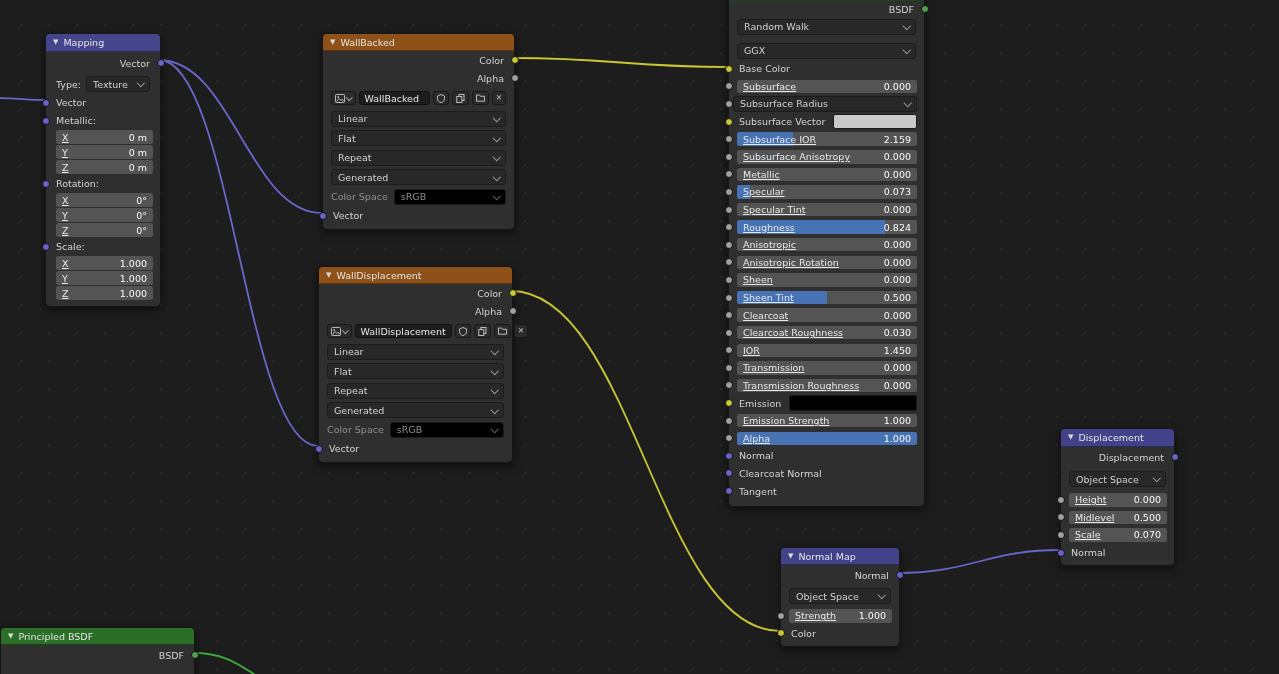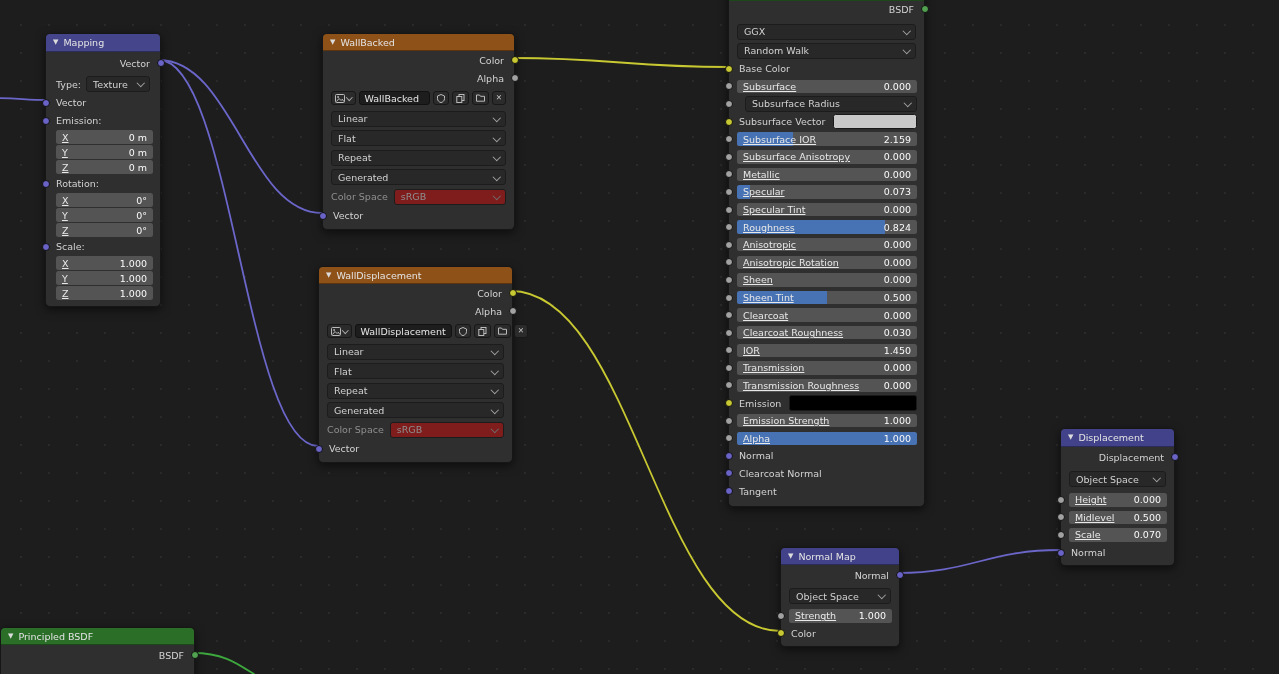--- a/index.html
+++ b/index.html
@@ -31,32 +31,32 @@
   .chev{width:4.5px;height:4.5px;border-right:1.4px solid #a8a8a8;border-bottom:1.4px solid #a8a8a8;
         transform:rotate(45deg);margin-top:-2px;flex:0 0 auto;}
   .field{position:relative;display:flex;align-items:center;justify-content:space-between;
          background:#545454;border-radius:2.5px;height:13.5px;padding:0 6px;
          overflow:hidden;color:#f0f0f0;}
   .field .fl,.field .fv{position:relative;z-index:1;}
   .field .fl{color:#e8e8e8;text-decoration:underline;}
   .field .fv{color:#fafafa;}
   .fill{position:absolute;left:0;top:0;bottom:0;width:0;background:#4772b3;z-index:0;}
   .dim{color:#8f8f8f;}
-  .dd.grayed{background:#7f1d1d;color:#8f8f8f;}
+  .dd.grayed{background:#000000;color:#8f8f8f;}
   .imgbtns{display:flex;align-items:center;gap:3px;flex:1;}
   .ibtn{background:#2b2b2b;border:1px solid #181818;border-radius:3px;height:14px;
         display:flex;align-items:center;justify-content:center;padding:0 3px;color:#c8c8c8;
         box-sizing:border-box;gap:2px;}
   .iname{flex:1;background:#1d1d1d;border:1px solid #111;border-radius:3px;height:14px;
          display:flex;align-items:center;padding:0 5px;color:#e6e6e6;box-sizing:border-box;
          overflow:hidden;white-space:nowrap;}
   .xglyph{font-size:7.5px;line-height:1;}
   .prow{position:relative;display:flex;align-items:center;height:17.6px;}
   .prow .field{flex:1;margin:0 7px 0 8px;}
-  .prow .dd{flex:1;margin:0 7px 0 16px;}
+  .prow .dd{flex:1;margin:0 7px 0 4px;}
   .plabel{padding-left:10px;color:#d3d3d3;}
   .swatch{flex:1;height:13.5px;border-radius:2.5px;margin:0 7px 0 8px;border:1px solid #1a1a1a;}
   svg.micon{display:block;}
 </style>
 </head>
 <body>
 
 <svg class="wires" width="1279" height="674" viewBox="0 0 1279 674">
   <path d="M-8,98 C15,98 28,100 45,100" stroke="#6b66c9" stroke-width="1.8" fill="none"></path>
   <path d="M159,60 C232,60 249,213 322,213" stroke="#6b66c9" stroke-width="1.8" fill="none"></path>
@@ -82,21 +82,21 @@
       <span>Texture</span>
       <span class="chev"></span>
     </div>
   </div>
   <div class="irow" style="height:17px;">
     <span class="sock in sv"></span>
     <span>Vector</span>
   </div>
   <div class="irow" style="height:19px;">
     <span class="sock in sv"></span>
-    <span>Emission:</span>
+    <span>Metallic:</span>
   </div>
   <div class="field" style="height:14px;margin:0 7px 1px 10px;">
     <span class="fl">X</span>
     <span class="fv">0 m</span>
   </div>
   <div class="field" style="height:14px;margin:0 7px 1px 10px;">
     <span class="fl">Y</span>
     <span class="fv">0 m</span>
   </div>
   <div class="field" style="height:14px;margin:0 7px 0 10px;">
@@ -304,29 +304,29 @@
     <span>Vector</span>
   </div>
 </div>
 
 <div class="node" style="left:728px;top:-18px;width:195px;">
   <div class="hdr" style="background:#2a6e28;height:17px;"></div>
   <div class="orow" style="height:16px;">
     <span>BSDF</span>
     <span class="sock out ss"></span>
   </div>
+  <div class="ddrow" style="height:19px;">
+    <div class="dd">
+      <span>Random Walk</span>
+      <span class="chev"></span>
+    </div>
+  </div>
   <div class="ddrow" style="height:19px;margin-top:5px;">
     <div class="dd">
       <span>GGX</span>
-      <span class="chev"></span>
-    </div>
-  </div>
-  <div class="ddrow" style="height:19px;">
-    <div class="dd">
-      <span>Random Walk</span>
       <span class="chev"></span>
     </div>
   </div>
 
   <div class="prow">
     <span class="sock in sc"></span>
     <span class="plabel">Base Color</span>
   </div>
 
   <div class="prow">

